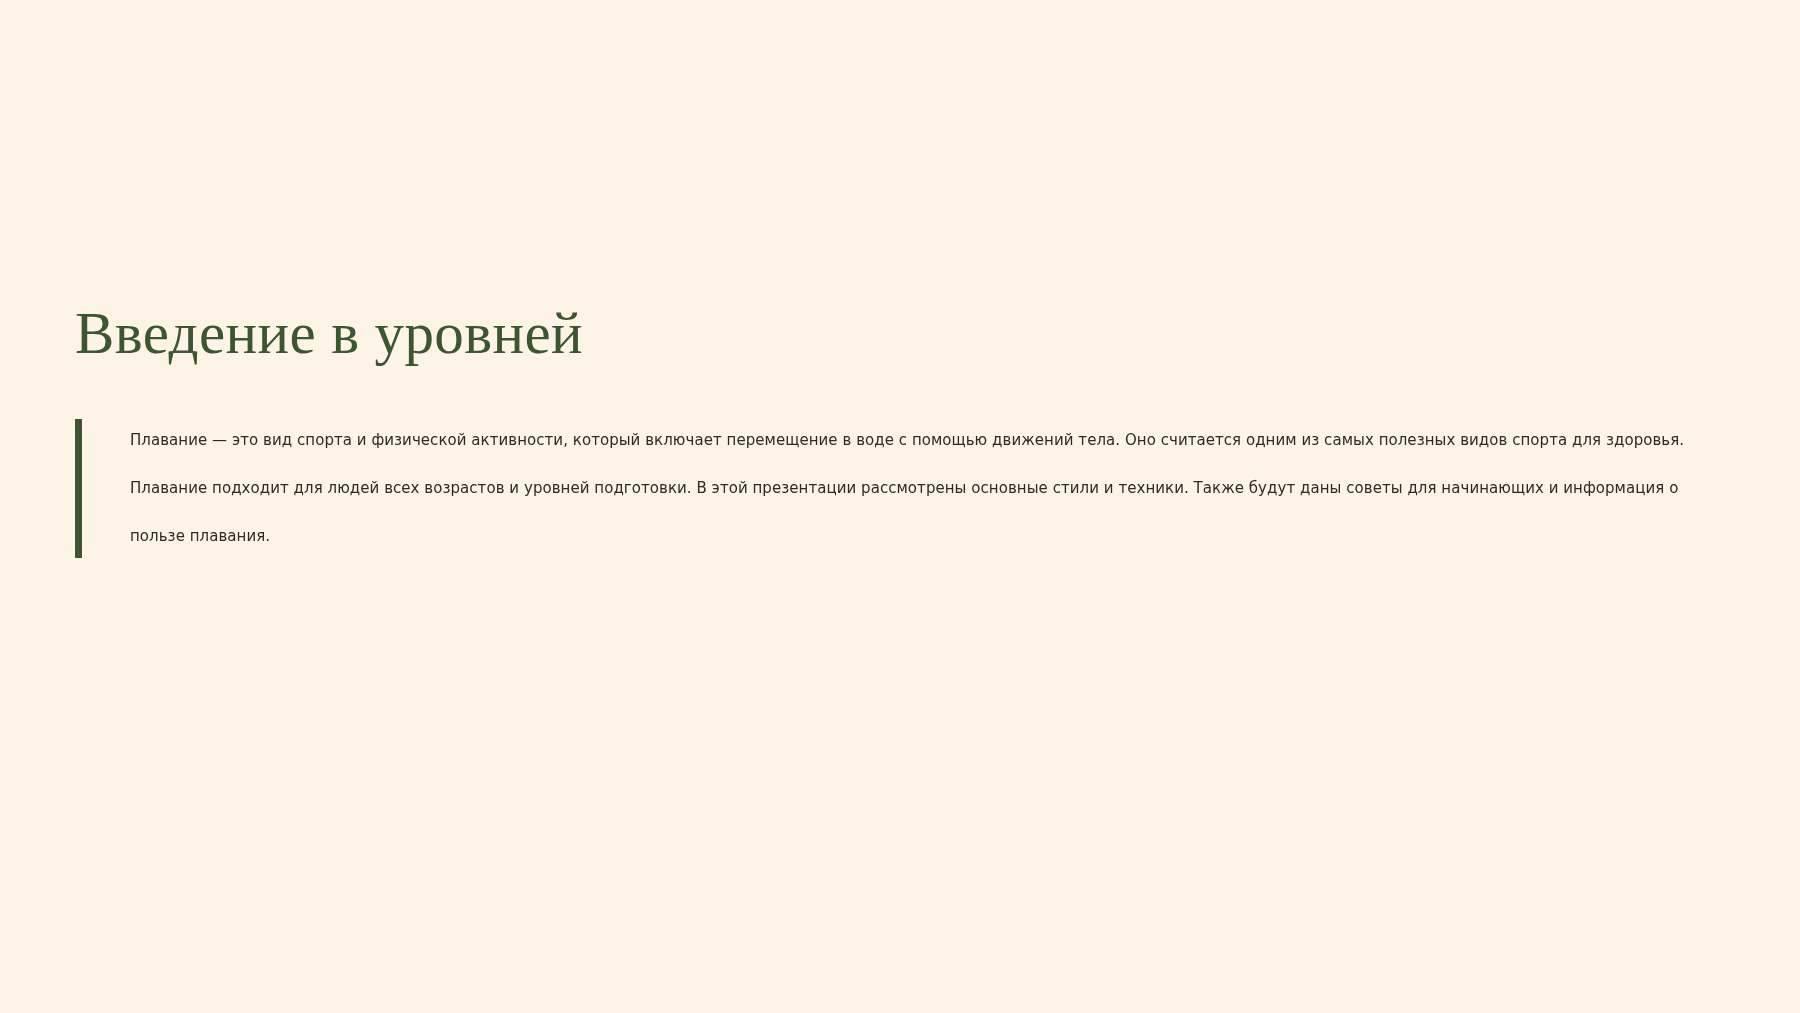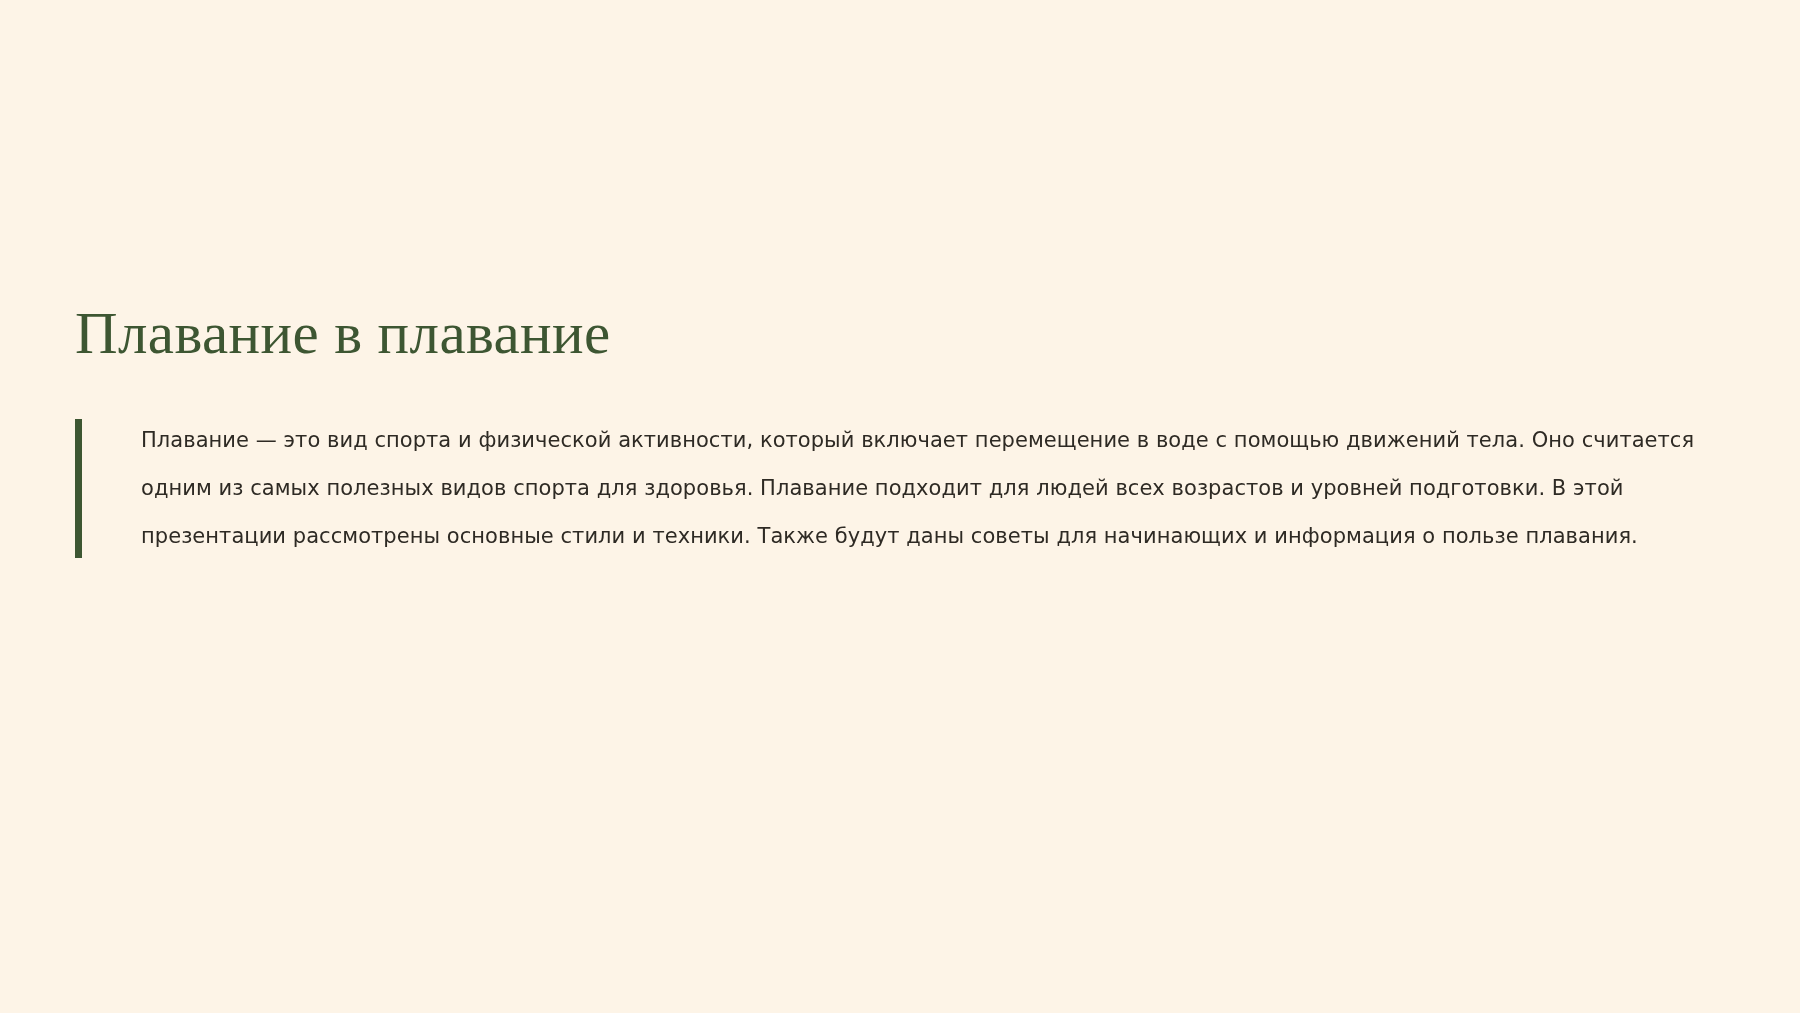--- a/index.html
+++ b/index.html
@@ -51,39 +51,39 @@
   #accent-bar {
     position: absolute;
     left: 0;
     top: 3px;
     bottom: 2px;
     width: 7px;
     background: #3D5632;
   }
 
   #body-paragraph {
-    margin: 11px;
+    margin: 0;
     font-family: "DejaVu Sans", "Liberation Sans", sans-serif;
-    font-size: 21px;
+    font-size: 15px;
     line-height: 48px;
     font-weight: 400;
     color: #2E2A24;
     letter-spacing: 0.05px;
     max-width: 1575px;
     text-align: left;
   }
 </style>
 </head>
 <body>
 
 <div id="slide">
 
   <div id="slide-content">
 
-    <h1 id="slide-title">Плавание в плавание</h1>
+    <h1 id="slide-title">Введение в уровней</h1>
 
     <div id="body-block">
 
       <div id="accent-bar"></div>
 
       <p id="body-paragraph">Плавание — это вид спорта и физической активности, который включает перемещение в воде с помощью движений тела. Оно считается одним из самых полезных видов спорта для здоровья. Плавание подходит для людей всех возрастов и уровней подготовки. В этой презентации рассмотрены основные стили и техники. Также будут даны советы для начинающих и информация о пользе плавания.</p>
 
     </div>
 
   </div>

